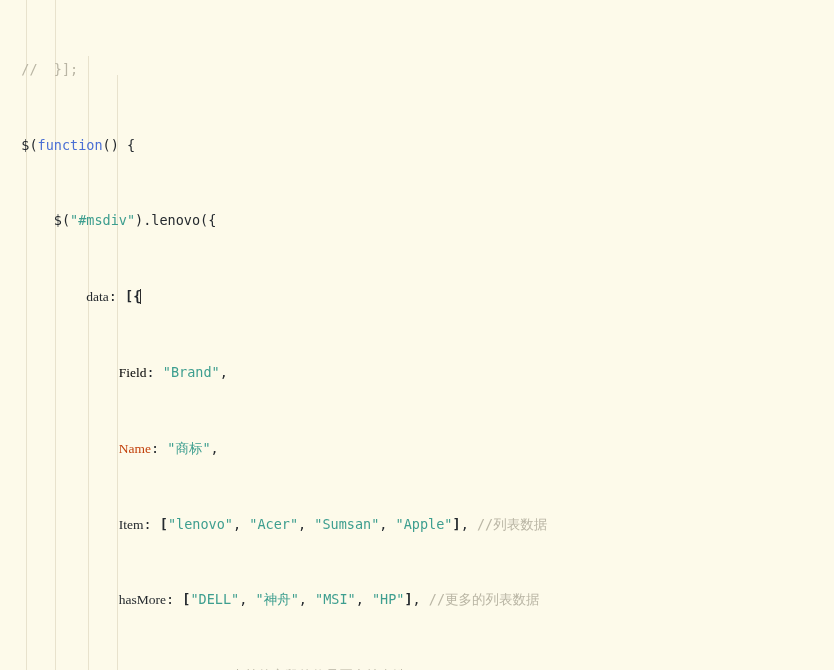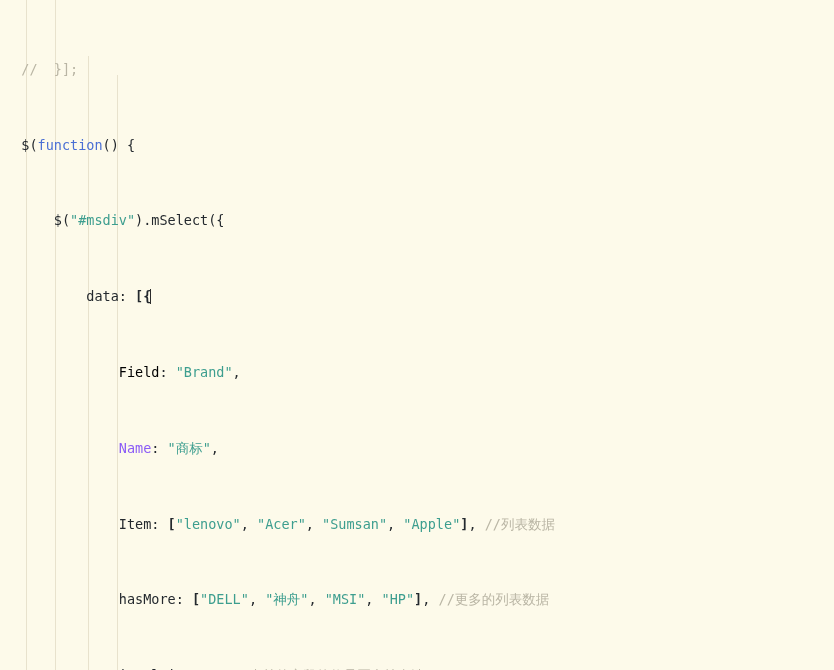--- a/index.html
+++ b/index.html
@@ -51,21 +51,21 @@
     white-space: pre;
   }
 
   
   .cm   { color: #b9b5a4; }          
   .str  { color: #3d9e8f; }          
   .kw   { color: #4a6fd4; }          
   .bool { color: #9b59d0; }          
   .pn   { color: #24292e; }          
   .brk  { color: #24292e; font-weight: bold; }
-  .id   { color: #24292e; }
+  .id   { color: #24292e; font-family: Liberation Serif, serif; }
   .dollar { color: #24292e; }
 
   
   .caret {
     display: inline-block;
     width: 0;
     border-left: 1.5px solid #2b2b2b;
     height: 15px;
     vertical-align: -3px;
     margin: 0 -1px;
@@ -83,27 +83,27 @@
     <div class="guide g4" style="background: rgb(232, 226, 205);"></div>
     <div class="guide g5" style="background: rgb(232, 226, 205);"></div>
   </div>
 
   <div class="code">
 
     <span class="ln"><span class="cm" style="color: rgb(185, 181, 164);">  //  }];</span></span>
 
     <span class="ln">  <span class="dollar" style="color: rgb(36, 41, 46);">$(</span><span class="kw" style="color: rgb(74, 111, 212);">function</span><span class="pn" style="color: rgb(36, 41, 46);">() {</span></span>
 
-    <span class="ln">      <span class="dollar" style="color: rgb(36, 41, 46);">$(</span><span class="str" style="color: rgb(61, 158, 143);">"#msdiv"</span><span class="pn" style="color: rgb(36, 41, 46);">).mSelect({</span></span>
+    <span class="ln">      <span class="dollar" style="color: rgb(36, 41, 46);">$(</span><span class="str" style="color: rgb(61, 158, 143);">"#msdiv"</span><span class="pn" style="color: rgb(36, 41, 46);">).lenovo({</span></span>
 
     <span class="ln">          <span class="id" style="color: rgb(36, 41, 46);">data</span><span class="pn" style="color: rgb(36, 41, 46);">: </span><span class="brk" style="color: rgb(36, 41, 46);">[{</span><span class="caret"></span></span>
 
     <span class="ln">              <span class="id" style="color: #000000;">Field</span><span class="pn" style="color: rgb(36, 41, 46);">: </span><span class="str" style="color: rgb(61, 158, 143);">"Brand"</span><span class="pn" style="color: rgb(36, 41, 46);">,</span></span>
 
-    <span class="ln">              <span class="id" style="color: #8b5cf6;">Name</span><span class="pn" style="color: rgb(36, 41, 46);">: </span><span class="str" style="color: rgb(61, 158, 143);">"商标"</span><span class="pn" style="color: rgb(36, 41, 46);">,</span></span>
+    <span class="ln">              <span class="id" style="color: #c2410c;">Name</span><span class="pn" style="color: rgb(36, 41, 46);">: </span><span class="str" style="color: rgb(61, 158, 143);">"商标"</span><span class="pn" style="color: rgb(36, 41, 46);">,</span></span>
 
     <span class="ln">              <span class="id" style="color: rgb(36, 41, 46);">Item</span><span class="pn" style="color: rgb(36, 41, 46);">: </span><span class="brk" style="color: rgb(36, 41, 46);">[</span><span class="str" style="color: rgb(61, 158, 143);">"lenovo"</span><span class="pn" style="color: rgb(36, 41, 46);">, </span><span class="str" style="color: rgb(61, 158, 143);">"Acer"</span><span class="pn" style="color: rgb(36, 41, 46);">, </span><span class="str" style="color: rgb(61, 158, 143);">"Sumsan"</span><span class="pn" style="color: rgb(36, 41, 46);">, </span><span class="str" style="color: rgb(61, 158, 143);">"Apple"</span><span class="brk" style="color: rgb(36, 41, 46);">]</span><span class="pn" style="color: rgb(36, 41, 46);">, </span><span class="cm" style="color: rgb(185, 181, 164);">//列表数据</span></span>
 
     <span class="ln">              <span class="id" style="color: rgb(36, 41, 46);">hasMore</span><span class="pn" style="color: rgb(36, 41, 46);">: </span><span class="brk" style="color: rgb(36, 41, 46);">[</span><span class="str" style="color: rgb(61, 158, 143);">"DELL"</span><span class="pn" style="color: rgb(36, 41, 46);">, </span><span class="str" style="color: rgb(61, 158, 143);">"神舟"</span><span class="pn" style="color: rgb(36, 41, 46);">, </span><span class="str" style="color: rgb(61, 158, 143);">"MSI"</span><span class="pn" style="color: rgb(36, 41, 46);">, </span><span class="str" style="color: rgb(61, 158, 143);">"HP"</span><span class="brk" style="color: rgb(36, 41, 46);">]</span><span class="pn" style="color: rgb(36, 41, 46);">, </span><span class="cm" style="color: rgb(185, 181, 164);">//更多的列表数据</span></span>
 
     <span class="ln">              <span class="id" style="color: rgb(36, 41, 46);">isMulti</span><span class="pn" style="color: rgb(36, 41, 46);">: </span><span class="bool" style="color: rgb(155, 89, 208);">true</span><span class="pn" style="color: rgb(36, 41, 46);"> </span><span class="cm" style="color: rgb(185, 181, 164);">//当前的字段的值是否支持多选</span></span>
 
     
 
     

